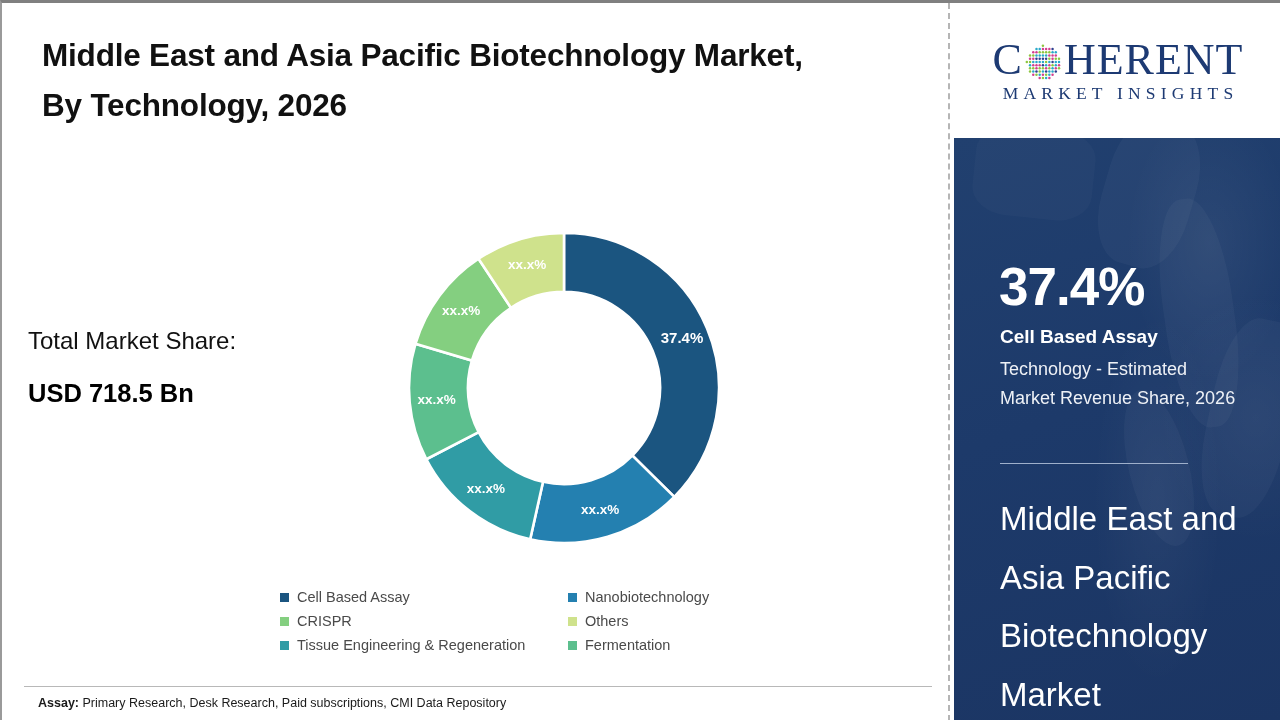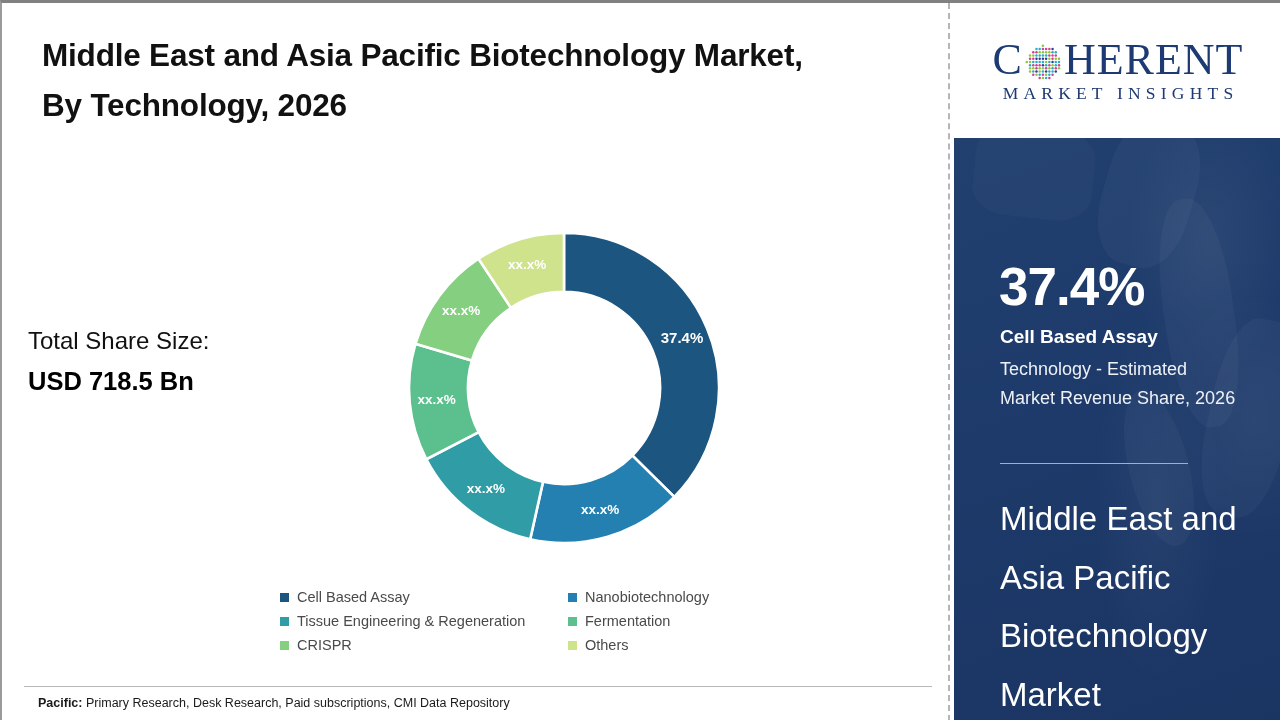--- a/index.html
+++ b/index.html
@@ -30,21 +30,21 @@
   #chart-subtitle{
     position:absolute;left:0;top:158px;width:930px;
     text-align:center;
     font-size:19.5px;color:#6e6e6e;font-weight:400;
   }
   #total-market{
     position:absolute;left:26px;top:322px;width:330px;
     line-height:1.33;
   }
   #total-market .tm-label{font-size:24px;color:#111;font-weight:400;display:block;}
-  #total-market .tm-value{font-size:25.5px;color:#000;font-weight:bold;display:block;margin-top:8px;}
+  #total-market .tm-value{font-size:25.5px;color:#000;font-weight:bold;display:block;margin-top:20px;}
 
   
   #donut-wrap{
     position:absolute;left:403px;top:226px;width:318px;height:318px;
   }
   #donut-svg{display:block;width:318px;height:318px;}
   .slice-label{
     font-family:"Liberation Sans", sans-serif;
     font-size:13.5px;font-weight:bold;fill:#ffffff;
     text-anchor:middle;dominant-baseline:middle;
@@ -135,21 +135,21 @@
 <body>
 
 <div id="page">
 
   <div id="left-panel">
 
     <div id="chart-title">Middle East and Asia Pacific Biotechnology Market, By Technology, 2026</div>
 
 
     <div id="total-market">
-      <span class="tm-label">Total Share Size:</span>
+      <span class="tm-label">Total Market Share:</span>
       <span class="tm-value">USD 718.5 Bn</span>
     </div>
 
     <div id="donut-wrap">
       <svg id="donut-svg" viewBox="0 0 318 318">
         <g id="slices">
             <path d="M 159 4 A 155 155 0 0 1 269.28802996743923 267.91074531882157 L 227.37857857981234 226.52466209766936 A 96.1 96.1 0 0 0 159 62.900000000000006 Z" fill="#1b5580" stroke="#ffffff" stroke-width="2.6"></path>
             <path d="M 269.28802996743923 267.91074531882157 A 155 155 0 0 1 125.18779758353594 310.26709810050585 L 138.0364345017923 252.78560082231363 A 96.1 96.1 0 0 0 227.37857857981234 226.52466209766936 Z" fill="#2480b0" stroke="#ffffff" stroke-width="2.6"></path>
             <path d="M 125.18779758353594 310.26709810050585 A 155 155 0 0 1 21.338850433900603 230.23487839633066 L 73.65008726901839 203.165624605725 A 96.1 96.1 0 0 0 138.0364345017923 252.78560082231363 Z" fill="#309ca5" stroke="#ffffff" stroke-width="2.6"></path>
             <path d="M 21.338850433900603 230.23487839633066 A 155 155 0 0 1 10.429122702306756 114.82201431715369 L 66.88605607543019 131.60964887663528 A 96.1 96.1 0 0 0 73.65008726901839 203.165624605725 Z" fill="#5cbf8e" stroke="#ffffff" stroke-width="2.6"></path>
@@ -173,43 +173,43 @@
           <span class="legend-swatch" style="background:#1b5580"></span>
           <span class="legend-text">Cell Based Assay</span>
         </div>
         <div class="legend-item col2">
           <span class="legend-swatch" style="background:#2480b0"></span>
           <span class="legend-text">Nanobiotechnology</span>
         </div>
       </div>
       <div class="legend-row">
         <div class="legend-item col1">
+          <span class="legend-swatch" style="background:#84cf80"></span>
+          <span class="legend-text">CRISPR</span>
+        </div>
+        <div class="legend-item col2">
+          <span class="legend-swatch" style="background:#cfe28c"></span>
+          <span class="legend-text">Others</span>
+        </div>
+      </div>
+      <div class="legend-row">
+        <div class="legend-item col1">
           <span class="legend-swatch" style="background:#309ca5"></span>
           <span class="legend-text">Tissue Engineering &amp; Regeneration</span>
         </div>
         <div class="legend-item col2">
           <span class="legend-swatch" style="background:#5cbf8e"></span>
           <span class="legend-text">Fermentation</span>
         </div>
       </div>
-      <div class="legend-row">
-        <div class="legend-item col1">
-          <span class="legend-swatch" style="background:#84cf80"></span>
-          <span class="legend-text">CRISPR</span>
-        </div>
-        <div class="legend-item col2">
-          <span class="legend-swatch" style="background:#cfe28c"></span>
-          <span class="legend-text">Others</span>
-        </div>
-      </div>
     </div>
 
     <div id="source-divider"></div>
     <div id="source-line">
-      <span class="src-label">Pacific:</span><span> Primary Research, Desk Research, Paid subscriptions, CMI Data Repository</span>
+      <span class="src-label">Assay:</span><span> Primary Research, Desk Research, Paid subscriptions, CMI Data Repository</span>
     </div>
   </div>
 
   <div id="dashed-sep"></div>
 
   <div id="right-panel">
 
     <div id="logo-area">
       <div id="logo-word">
         <span>C</span>

